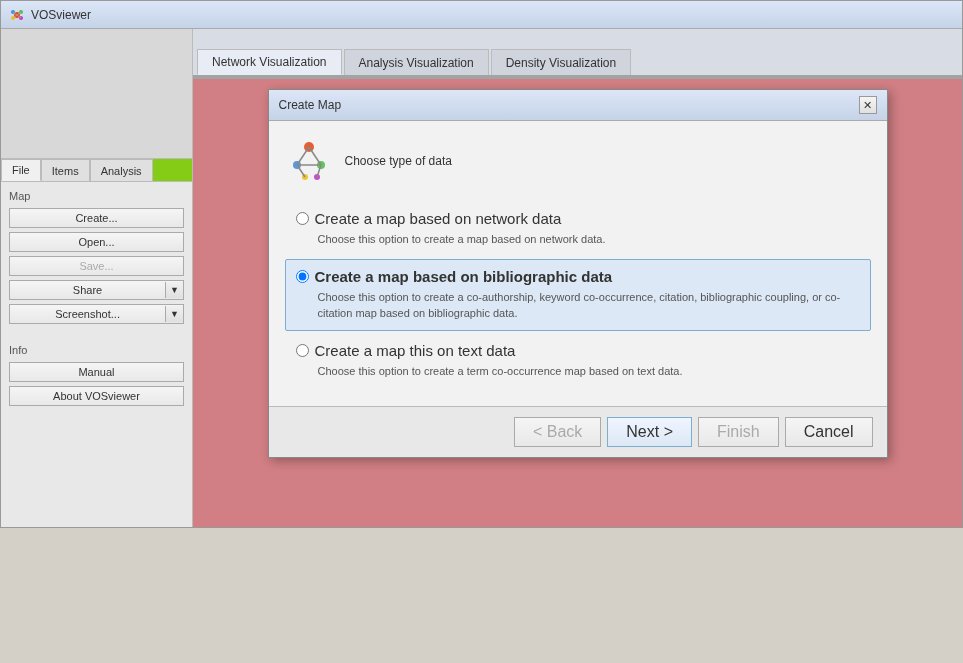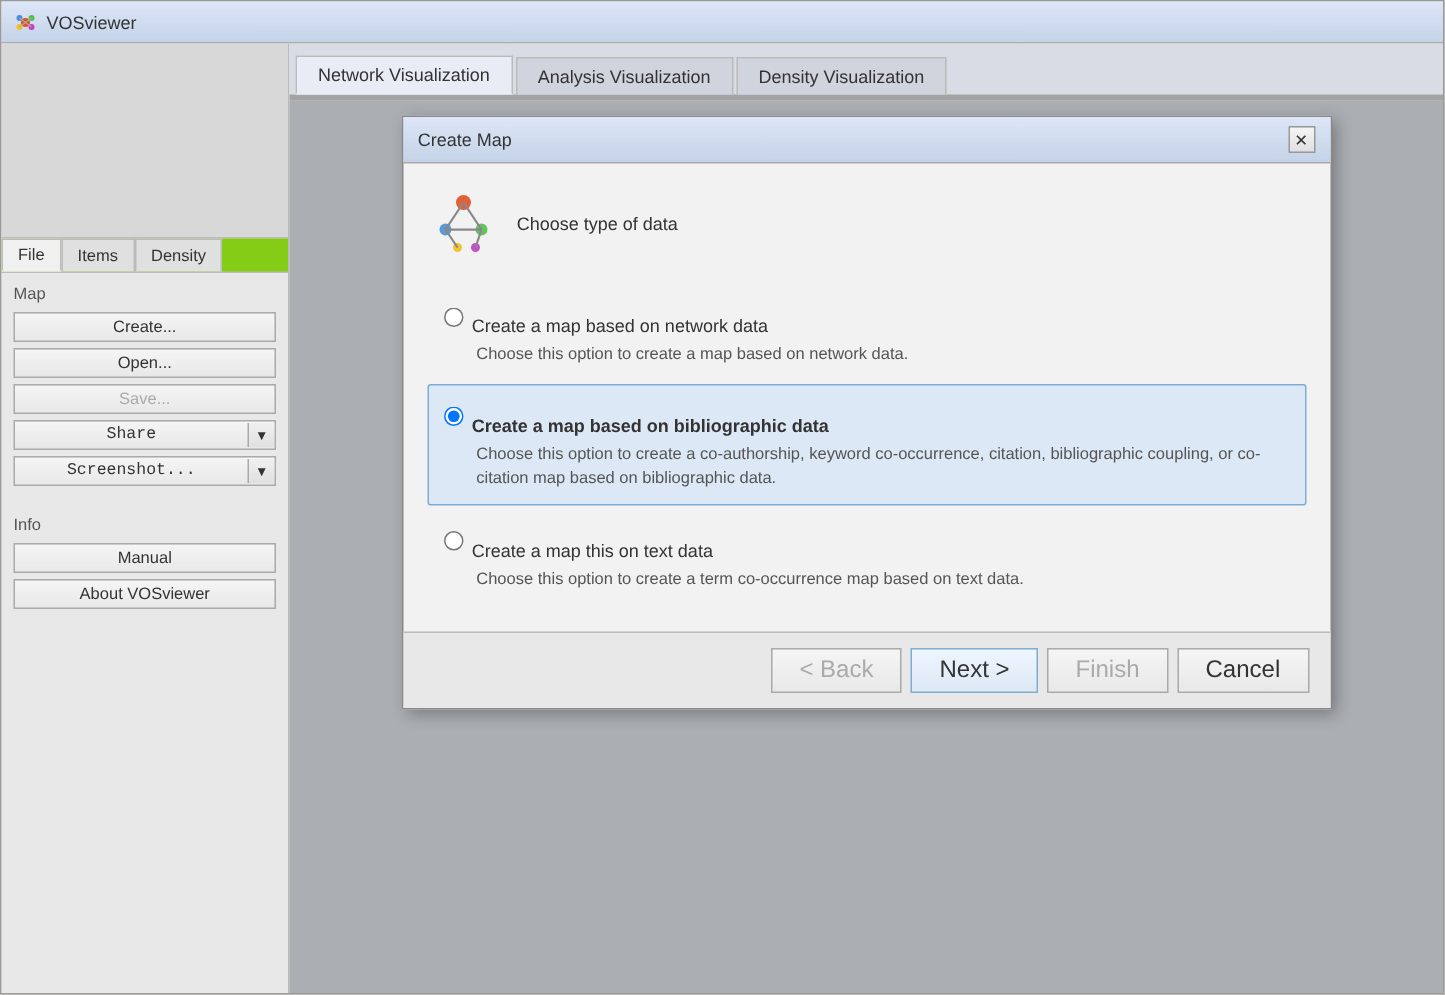--- a/index.html
+++ b/index.html
@@ -6,21 +6,21 @@
     body {
       font-family: 'Segoe UI', Arial, sans-serif;
       font-size: 12px;
       background: #d4d0c8;
       width: 963px;
       height: 663px;
       overflow: hidden;
     }
     .window {
       width: 963px;
-      height: 663px;
+      height: 528px;
       background: #f0f0f0;
       border: 1px solid #999;
       display: flex;
       flex-direction: column;
     }
     .title-bar {
       background: linear-gradient(to bottom, #dce6f7, #c5d3e8);
       height: 28px;
       display: flex;
       align-items: center;
@@ -109,21 +109,20 @@
       border: 1px solid #aaa;
       cursor: pointer;
       font-size: 11px;
       color: #333;
       overflow: hidden;
     }
     .sidebar-btn-with-arrow .btn-main {
       flex: 1;
       padding: 3px 8px;
       text-align: center;
-      font-family: Liberation Mono, monospace;
     }
     .sidebar-btn-with-arrow .btn-arrow {
       padding: 3px 4px;
       border-left: 1px solid #aaa;
       background: linear-gradient(to bottom, #f0f0f0, #e0e0e0);
       font-size: 9px;
     }
     .info-section {
       padding: 8px;
     }
@@ -135,42 +134,41 @@
     .main-content {
       flex: 1;
       display: flex;
       flex-direction: column;
       background: #e0e4ec;
     }
     .viz-tabs {
       display: flex;
       border-bottom: 4px solid #a3a3a3;
       background: #d8dce4;
-      padding-top: 8px;
+      padding-top: 20px;
       padding-left: 4px;
-      align-items: flex-end;
     }
     .viz-tab {
       padding: 5px 14px;
       font-size: 12px;
       background: #d0d4dc;
       border: 1px solid #bbb;
       border-bottom: none;
       cursor: pointer;
       color: #333;
       margin-right: 2px;
     }
     .viz-tab.active {
       background: #e8ecf4;
       border-bottom: 1px solid #e8ecf4;
     }
     .viz-area {
       flex: 1;
       position: relative;
-      background: #a3a3a3;
+      background: #ef4444;
     }
     
     .dialog-overlay {
       position: absolute;
       top: 0; left: 0; right: 0; bottom: 0;
       background: rgba(180,185,195,0.5);
       display: flex;
       align-items: flex-start;
       justify-content: center;
       padding-top: 10px;
@@ -238,24 +236,23 @@
     .radio-row {
       display: flex;
       align-items: center;
       margin-bottom: 4px;
     }
     .radio-row input[type=radio] {
       margin-right: 6px;
       cursor: pointer;
     }
     .radio-label {
-      font-size: 12px;
+      font-size: 15px;
       color: #333;
       font-weight: normal;
-      margin-top: 12px;
     }
     .radio-label.bold {
       font-weight: bold;
     }
     .radio-desc {
       margin-left: 22px;
       font-size: 11px;
       color: #555;
       line-height: 1.5;
     }
@@ -303,21 +300,21 @@
       <line x1="8" y1="8" x2="12" y2="11" stroke="#aaa" stroke-width="0.7"></line>
     </svg>
     <span class="title-bar-text">VOSviewer</span>
   </div>
   <div class="window-body">
     <div class="sidebar">
       <div class="sidebar-top"></div>
       <div class="tab-bar-sidebar">
         <button class="tab-btn-sidebar active">File</button>
         <button class="tab-btn-sidebar">Items</button>
-        <button class="tab-btn-sidebar">Density</button>
+        <button class="tab-btn-sidebar">Analysis</button>
       </div>
       <div class="sidebar-section">
         <div class="sidebar-section-title">Map</div>
         <button class="sidebar-btn">Create...</button>
         <button class="sidebar-btn">Open...</button>
         <button class="sidebar-btn" disabled="">Save...</button>
         <div class="sidebar-btn-with-arrow">
           <span class="btn-main">Share</span>
           <span class="btn-arrow">▼</span>
         </div>

